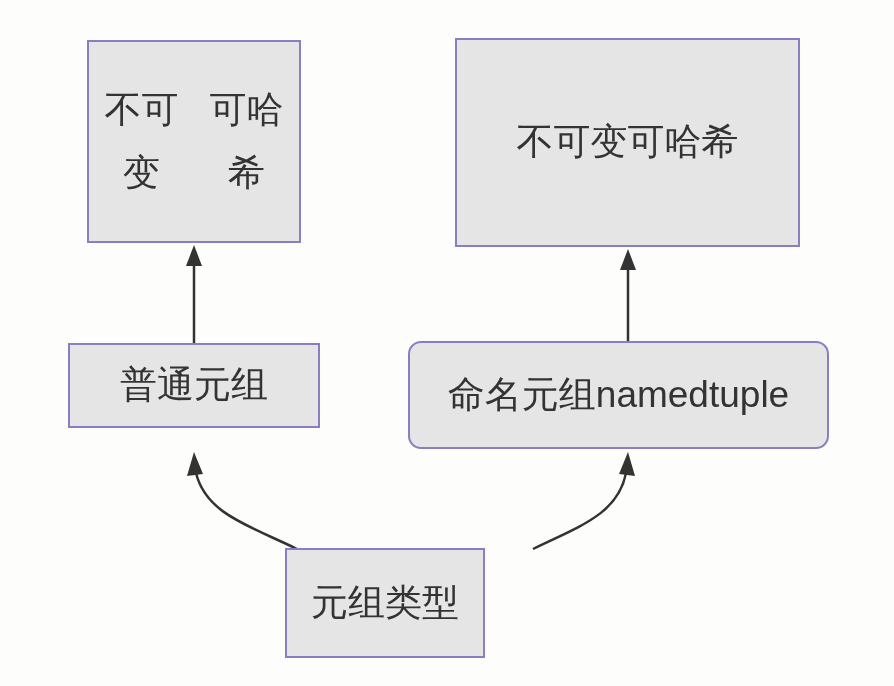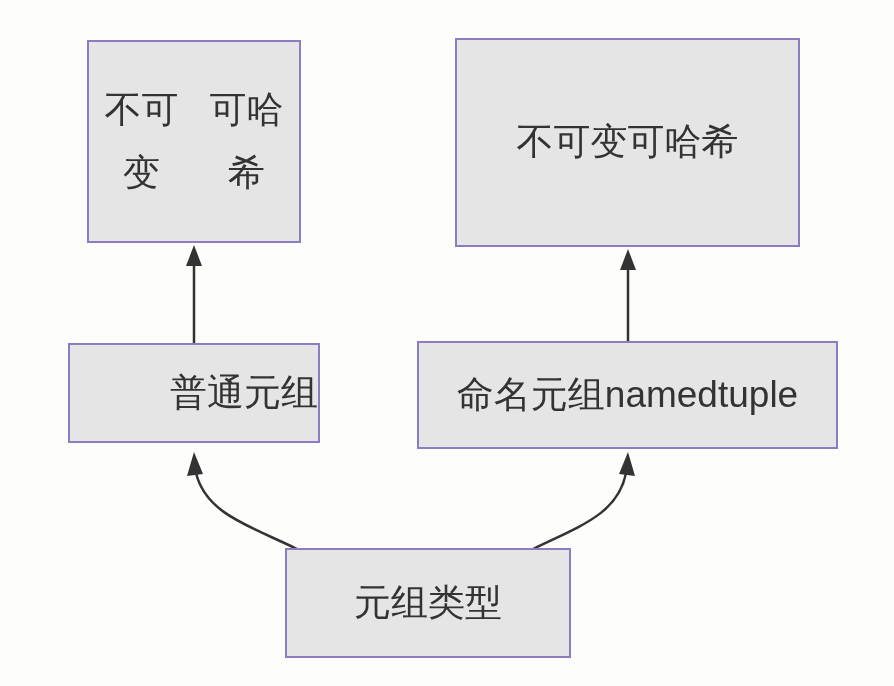--- a/index.html
+++ b/index.html
@@ -31,23 +31,23 @@
     flex-direction: row;
     align-items: center;
     justify-content: center;
     color: #333333;
     font-size: 37px;
     line-height: 1.68;
     text-align: center;
   }
   .node-plain-traits  { left: 87px;  top: 40px;  width: 214px; height: 203px; }
   .node-named-traits  { left: 455px; top: 38px;  width: 345px; height: 209px; }
-  .node-plain-tuple   { left: 68px;  top: 343px; width: 252px; height: 100px; justify-content: flex-end; }
-  .node-named-tuple   { left: 417px; top: 341px; width: 421px; height: 108px; }
-  .node-tuple-type    { left: 285px; top: 548px; width: 286px; height: 110px; }
+  .node-plain-tuple   { left: 68px;  top: 343px; width: 252px; height: 85px; }
+  .node-named-tuple   { left: 408px; top: 341px; width: 421px; height: 108px; border-radius: 13px; }
+  .node-tuple-type    { left: 285px; top: 548px; width: 200px; height: 110px; }
   .node-line { display: block; }
 </style>
 </head>
 <body>
 
 <div class="canvas">
 
   <svg class="edges-layer" viewBox="0 0 894 686" xmlns="http://www.w3.org/2000/svg">
     <defs>
       <marker id="arrowhead" markerWidth="9" markerHeight="9" refX="7.2" refY="4.5" orient="auto" markerUnits="userSpaceOnUse">

